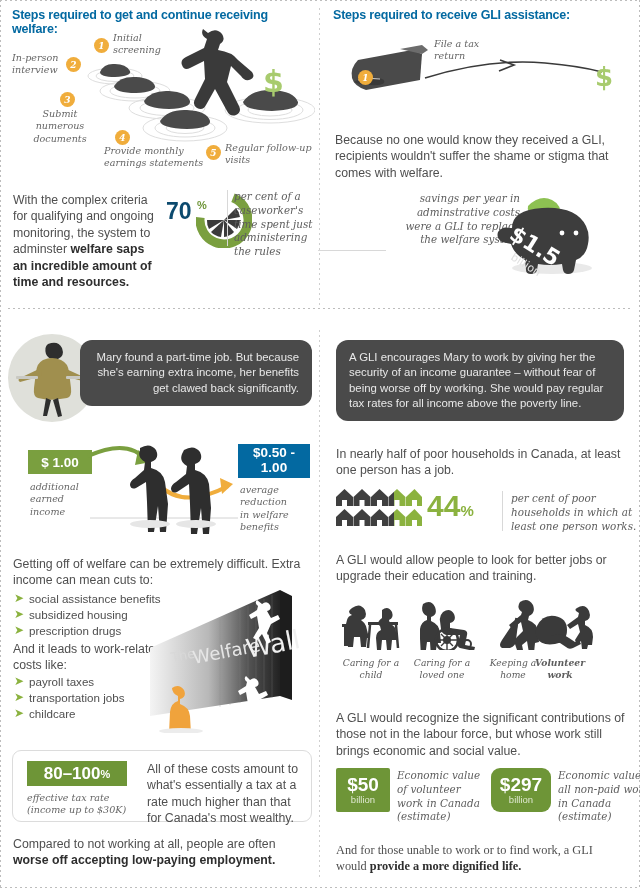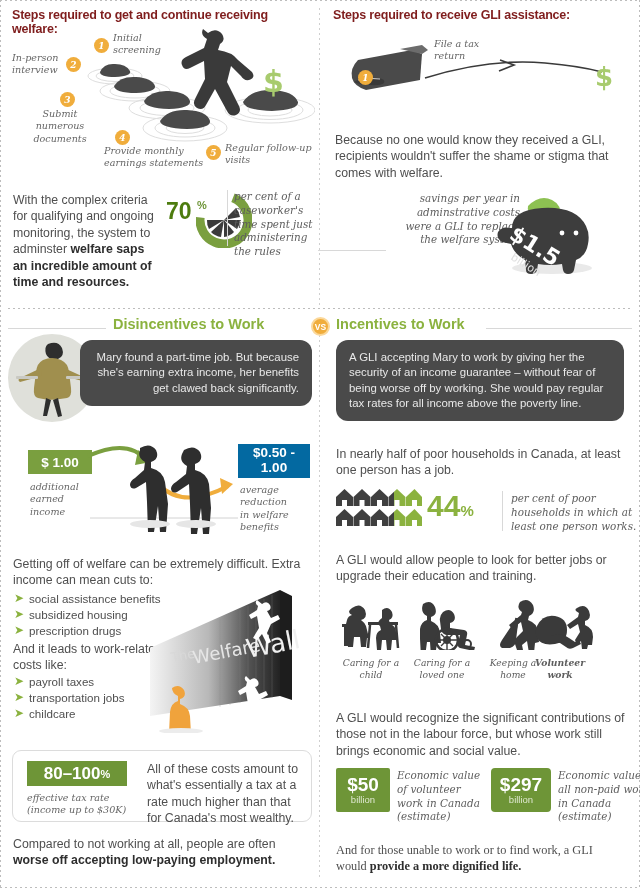--- a/index.html
+++ b/index.html
@@ -28,21 +28,21 @@
     position: absolute; left: 319px; width: 1px;
     background-image: linear-gradient(to bottom, #cfcfcf 50%, transparent 50%);
     background-size: 1px 5px;
   }
   .rule {
     position: absolute; height: 1px; background: #d8d8d8;
   }
 
   
   .head {
-    font-size: 12.5px; font-weight: bold; color: #7f1d1d;
+    font-size: 12.5px; font-weight: bold; color: #0369a1;
     letter-spacing: -0.2px;
   }
   .body-t {
     font-size: 12.3px; color: #4f4f4f; line-height: 1.34;
   }
   .body-t b { color: #2e2e2e; }
   .hand {
     font-family: "DejaVu Serif", serif;
     font-style: italic; font-size: 9.6px; color: #666; line-height: 1.3;
   }
@@ -105,21 +105,21 @@
   }
 
   
   .care-col { position: absolute; text-align: center; width: 74px; }
   .care-lab {
     font-family: "DejaVu Serif", serif; font-style: italic;
     font-size: 9.2px; color: #5d5d5d; line-height: 1.28; margin-top: 3px;
   }
 
   
-  .pct-big { font-size: 23px; font-weight: bold; color: #4d7c0f; }
+  .pct-big { font-size: 23px; font-weight: bold; color: #0c4a6e; }
   .pct-sm  { font-size: 11px; font-weight: bold; color: #6e9537; }
 </style>
 </head>
 <body>
 
 <div class="page">
 
   <div class="dot-v" style="left:0;"></div>
   <div class="dot-v" style="right:0;"></div>
   <div class="dot-h" style="top:0;"></div>
@@ -234,27 +234,20 @@
     <circle cx="86" cy="47" r="2.4" fill="#fff"></circle>
     <circle cx="72" cy="47" r="2.4" fill="#fff"></circle>
     <text x="18" y="52" font-family="DejaVu Sans, sans-serif" font-size="22" font-weight="bold" fill="#fff" transform="rotate(32 18 52)">$1.5</text>
     <text x="20" y="73" font-family="DejaVu Sans, sans-serif" font-size="11" fill="#e0e0e0" transform="rotate(32 20 73)">billion</text>
   </svg>
 
   <div class="rule" style="left:318px;top:250px;width:68px;"></div>
 
   <div class="dot-h" style="top:308px;left:8px;right:8px;"></div>
 
-  <div class="sec-bar">
-    <div class="rule" style="left:8px;top:12px;width:98px;"></div>
-    <div class="sec-title" style="left:113px;">Disincentives to Work</div>
-    <div class="vs-badge">VS</div>
-    <div class="sec-title" style="left:336px;">Incentives to Work</div>
-    <div class="rule" style="left:486px;top:12px;width:146px;"></div>
-  </div>
 
   <div style="position:absolute;left:8px;top:334px;width:88px;height:88px;border-radius:50%;background:#dfe0da;">
     <svg width="88" height="88">
       <path d="M40 10 q10-4 14 4 q3 8 -4 11 q-9 2 -12-5 q-2-7 2-10Z" fill="#2e2e2e"></path>
       <path d="M35 26 q9-4 18 0 q7 3 8 12 l2 16 q1 9 -4 10 l-7 1 q-11 2 -22-1 q-5-1 -4-10 l2-16 q1-9 7-12Z" fill="#a08f4e"></path>
       <path d="M33 34 L12 44 q-3 2 0 4 l22 -6Z" fill="#a08f4e"></path>
       <path d="M56 34 L78 44 q3 2 0 4 l-22 -6Z" fill="#a08f4e"></path>
       <rect x="8" y="42" width="22" height="3" rx="1" fill="#c9c9c2"></rect>
       <rect x="58" y="42" width="24" height="3" rx="1" fill="#c9c9c2"></rect>
       <path d="M38 64 l-3 18 l4 0 l4-16Z" fill="#2e2e2e"></path>
@@ -368,21 +361,21 @@
     </div>
     <div class="hand" style="position:absolute;left:14px;top:41px;white-space:pre;">effective tax rate
 (income up to $30K)</div>
     <div class="body-t" style="position:absolute;left:134px;top:10px;width:156px;">All of these costs amount to what's essentially a tax at a rate much higher than that for Canada's most wealthy.</div>
   </div>
 
   <div class="body-t" style="position:absolute;left:13px;top:836px;width:290px;">
     <span>Compared to not working at all, people are often </span><b>worse off accepting low-paying employment.</b>
   </div>
 
-  <div class="bubble" style="left:336px;top:340px;width:288px;">A GLI accepting Mary to work by giving her the security of an income guarantee – without fear of being worse off by working. She would pay regular tax rates for all income above the poverty line.</div>
+  <div class="bubble" style="left:336px;top:340px;width:288px;">A GLI encourages Mary to work by giving her the security of an income guarantee – without fear of being worse off by working. She would pay regular tax rates for all income above the poverty line.</div>
 
   <div class="body-t" style="position:absolute;left:336px;top:446px;width:286px;">In nearly half of poor households in Canada, at least one person has a job.</div>
 
   <div style="position:absolute;left:336px;top:487px;">
     <svg width="86" height="40">
       <g fill="#3f3f3f">
         <path d="M0 10 L8.5 2 L17 10 L17 19 L11 19 L11 13 L6 13 L6 19 L0 19 Z"></path>
         <path d="M17.5 10 L26 2 L34.5 10 L34.5 19 L28.5 19 L28.5 13 L23.5 13 L23.5 19 L17.5 19 Z"></path>
         <path d="M35 10 L43.5 2 L52 10 L52 19 L46 19 L46 13 L41 13 L41 19 L35 19 Z"></path>
         <path d="M52.5 10 L58 4.8 L58 19 L52.5 19 Z"></path>
@@ -459,21 +452,21 @@
 
   <div class="tag green-dk" style="left:336px;top:768px;width:54px;height:44px;flex-direction:column;border-radius:2px;">
     <span style="font-size:19px;line-height:1;">$50</span>
     <span style="font-size:9.5px;font-weight:normal;color:#dfe8d0;">billion</span>
   </div>
   <div class="hand-lg" style="position:absolute;left:397px;top:769px;white-space:pre;">Economic value
 of volunteer
 work in Canada
 (estimate)</div>
 
-  <div class="tag green-dk" style="left:491px;top:768px;width:60px;height:44px;flex-direction:column;border-radius:4px;">
+  <div class="tag green-dk" style="left:491px;top:768px;width:60px;height:44px;flex-direction:column;border-radius:9px;">
     <span style="font-size:19px;line-height:1;">$297</span>
     <span style="font-size:9.5px;font-weight:normal;color:#dfe8d0;">billion</span>
   </div>
   <div class="hand-lg" style="position:absolute;left:558px;top:769px;white-space:pre;">Economic value of
 all non-paid work
 in Canada
 (estimate)</div>
 
   <div class="body-t" style="position:absolute;left:336px;top:842px;width:290px;font-family:Liberation Serif, serif;">
     <span>And for those unable to work or to find work, a GLI would </span><b>provide a more dignified life.</b>

